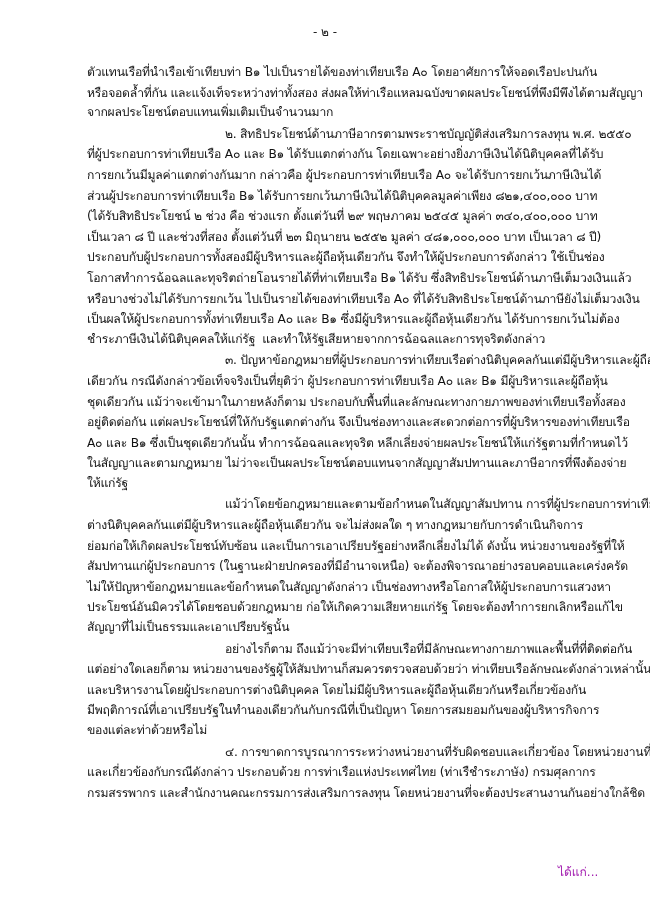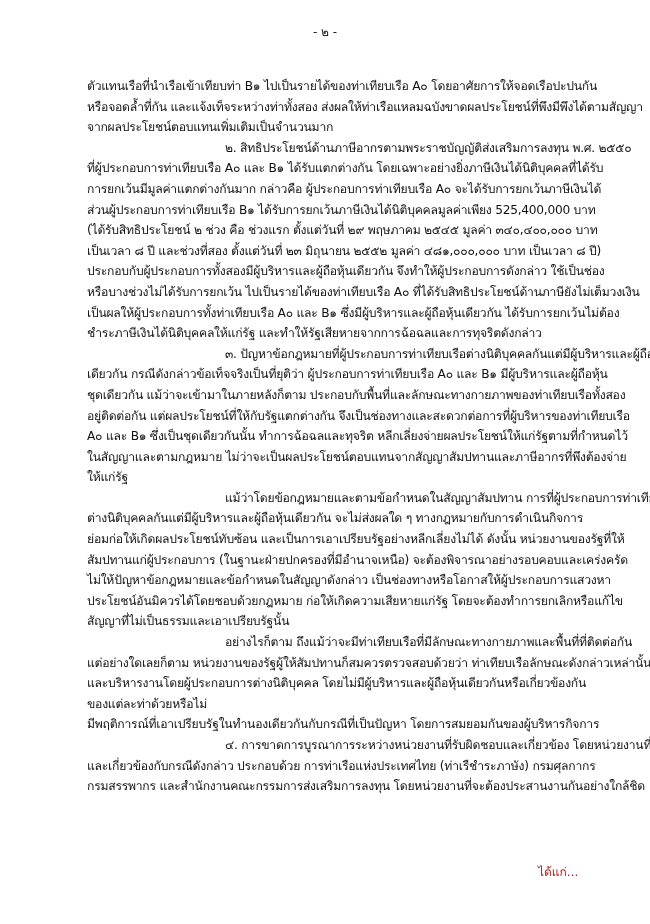--- a/index.html
+++ b/index.html
@@ -7,55 +7,56 @@
   .page {
     position: absolute; left: 0; top: 0; width: 650px; height: 924px;
     background: #ffffff; color: #111111;
     font-family: "DejaVu Sans", sans-serif;
   }
   .page-number {
     position: absolute; top: 22px; left: 0; width: 650px; text-align: center;
     font-size: 12px; color: #222;
   }
   .body-text {
-    position: absolute; left: 87px; top: 76px; width: 478px;
+    position: absolute; left: 87px; top: 62px; width: 478px;
   }
   .line {
     display: block; height: 20.6px; line-height: 20.6px;
     font-size: 12.2px; white-space: nowrap; letter-spacing: -0.25px;
     text-align: justify; text-align-last: justify; overflow: visible;
   }
-  .line.last { text-align-last: left; }
+  .line.last { text-align-last: left; font-family: Liberation Mono, monospace; }
   .line.indent { padding-left: 138px; }
   .footer-next {
-    position: absolute; left: 538px; top: 862px; font-size: 12px; color: #b91c1c;
+    position: absolute; left: 558px; top: 862px; font-size: 12px; color: #a21caf;
   }
 </style>
 </head>
 <body>
 
 <div class="page">
   <div class="page-number">- ๒ -</div>
 
   <div class="body-text">
 
     <div>
       <span class="line">ตัวแทนเรือที่นำเรือเข้าเทียบท่า B๑ ไปเป็นรายได้ของท่าเทียบเรือ A๐ โดยอาศัยการให้จอดเรือปะปนกัน</span>
       <span class="line">หรือจอดล้ำที่กัน และแจ้งเท็จระหว่างท่าทั้งสอง ส่งผลให้ท่าเรือแหลมฉบังขาดผลประโยชน์ที่พึงมีพึงได้ตามสัญญา</span>
       <span class="line last">จากผลประโยชน์ตอบแทนเพิ่มเติมเป็นจำนวนมาก</span>
     </div>
 
     <div>
       <span class="line indent">๒. สิทธิประโยชน์ด้านภาษีอากรตามพระราชบัญญัติส่งเสริมการลงทุน พ.ศ. ๒๕๕๐</span>
       <span class="line">ที่ผู้ประกอบการท่าเทียบเรือ A๐ และ B๑ ได้รับแตกต่างกัน โดยเฉพาะอย่างยิ่งภาษีเงินได้นิติบุคคลที่ได้รับ</span>
       <span class="line">การยกเว้นมีมูลค่าแตกต่างกันมาก กล่าวคือ ผู้ประกอบการท่าเทียบเรือ A๐ จะได้รับการยกเว้นภาษีเงินได้</span>
-      <span class="line">ส่วนผู้ประกอบการท่าเทียบเรือ B๑ ได้รับการยกเว้นภาษีเงินได้นิติบุคคลมูลค่าเพียง 525,400,000 บาท</span>
+      <span class="line">ส่วนผู้ประกอบการท่าเทียบเรือ B๑ ได้รับการยกเว้นภาษีเงินได้นิติบุคคลมูลค่าเพียง ๘๒๑,๔๐๐,๐๐๐ บาท</span>
       <span class="line">(ได้รับสิทธิประโยชน์ ๒ ช่วง คือ ช่วงแรก ตั้งแต่วันที่ ๒๙ พฤษภาคม ๒๕๔๕ มูลค่า ๓๔๐,๔๐๐,๐๐๐ บาท</span>
       <span class="line">เป็นเวลา ๘ ปี และช่วงที่สอง ตั้งแต่วันที่ ๒๓ มิถุนายน ๒๕๕๒ มูลค่า ๔๘๑,๐๐๐,๐๐๐ บาท เป็นเวลา ๘ ปี)</span>
       <span class="line">ประกอบกับผู้ประกอบการทั้งสองมีผู้บริหารและผู้ถือหุ้นเดียวกัน จึงทำให้ผู้ประกอบการดังกล่าว ใช้เป็นช่อง</span>
+      <span class="line">โอกาสทำการฉ้อฉลและทุจริตถ่ายโอนรายได้ที่ท่าเทียบเรือ B๑ ได้รับ ซึ่งสิทธิประโยชน์ด้านภาษีเต็มวงเงินแล้ว</span>
       <span class="line">หรือบางช่วงไม่ได้รับการยกเว้น ไปเป็นรายได้ของท่าเทียบเรือ A๐ ที่ได้รับสิทธิประโยชน์ด้านภาษียังไม่เต็มวงเงิน</span>
       <span class="line">เป็นผลให้ผู้ประกอบการทั้งท่าเทียบเรือ A๐ และ B๑ ซึ่งมีผู้บริหารและผู้ถือหุ้นเดียวกัน ได้รับการยกเว้นไม่ต้อง</span>
       <span class="line last">ชำระภาษีเงินได้นิติบุคคลให้แก่รัฐ และทำให้รัฐเสียหายจากการฉ้อฉลและการทุจริตดังกล่าว</span>
     </div>
 
     <div>
       <span class="line indent">๓. ปัญหาข้อกฎหมายที่ผู้ประกอบการท่าเทียบเรือต่างนิติบุคคลกันแต่มีผู้บริหารและผู้ถือหุ้น</span>
       <span class="line">เดียวกัน กรณีดังกล่าวข้อเท็จจริงเป็นที่ยุติว่า ผู้ประกอบการท่าเทียบเรือ A๐ และ B๑ มีผู้บริหารและผู้ถือหุ้น</span>
       <span class="line">ชุดเดียวกัน แม้ว่าจะเข้ามาในภายหลังก็ตาม ประกอบกับพื้นที่และลักษณะทางกายภาพของท่าเทียบเรือทั้งสอง</span>
       <span class="line">อยู่ติดต่อกัน แต่ผลประโยชน์ที่ให้กับรัฐแตกต่างกัน จึงเป็นช่องทางและสะดวกต่อการที่ผู้บริหารของท่าเทียบเรือ</span>
@@ -71,22 +72,22 @@
       <span class="line">สัมปทานแก่ผู้ประกอบการ (ในฐานะฝ่ายปกครองที่มีอำนาจเหนือ) จะต้องพิจารณาอย่างรอบคอบและเคร่งครัด</span>
       <span class="line">ไม่ให้ปัญหาข้อกฎหมายและข้อกำหนดในสัญญาดังกล่าว เป็นช่องทางหรือโอกาสให้ผู้ประกอบการแสวงหา</span>
       <span class="line">ประโยชน์อันมิควรได้โดยชอบด้วยกฎหมาย ก่อให้เกิดความเสียหายแก่รัฐ โดยจะต้องทำการยกเลิกหรือแก้ไข</span>
       <span class="line last">สัญญาที่ไม่เป็นธรรมและเอาเปรียบรัฐนั้น</span>
     </div>
 
     <div>
       <span class="line indent">อย่างไรก็ตาม ถึงแม้ว่าจะมีท่าเทียบเรือที่มีลักษณะทางกายภาพและพื้นที่ที่ติดต่อกัน</span>
       <span class="line">แต่อย่างใดเลยก็ตาม หน่วยงานของรัฐผู้ให้สัมปทานก็สมควรตรวจสอบด้วยว่า ท่าเทียบเรือลักษณะดังกล่าวเหล่านั้น</span>
       <span class="line">และบริหารงานโดยผู้ประกอบการต่างนิติบุคคล โดยไม่มีผู้บริหารและผู้ถือหุ้นเดียวกันหรือเกี่ยวข้องกัน</span>
+      <span class="line">มีพฤติการณ์ที่เอาเปรียบรัฐในทำนองเดียวกันกับกรณีที่เป็นปัญหา โดยการสมยอมกันของผู้บริหารกิจการ</span>
       <span class="line last">ของแต่ละท่าด้วยหรือไม่</span>
-      <span class="line">มีพฤติการณ์ที่เอาเปรียบรัฐในทำนองเดียวกันกับกรณีที่เป็นปัญหา โดยการสมยอมกันของผู้บริหารกิจการ</span>
     </div>
 
     <div>
       <span class="line indent">๔. การขาดการบูรณาการระหว่างหน่วยงานที่รับผิดชอบและเกี่ยวข้อง โดยหน่วยงานที่รับผิดชอบ</span>
       <span class="line">และเกี่ยวข้องกับกรณีดังกล่าว ประกอบด้วย การท่าเรือแห่งประเทศไทย (ท่าเรืชำระภาษัง) กรมศุลกากร</span>
       <span class="line">กรมสรรพากร และสำนักงานคณะกรรมการส่งเสริมการลงทุน โดยหน่วยงานที่จะต้องประสานงานกันอย่างใกล้ชิด</span>
     </div>
   </div>
 
   <div class="footer-next">ได้แก่...</div>

